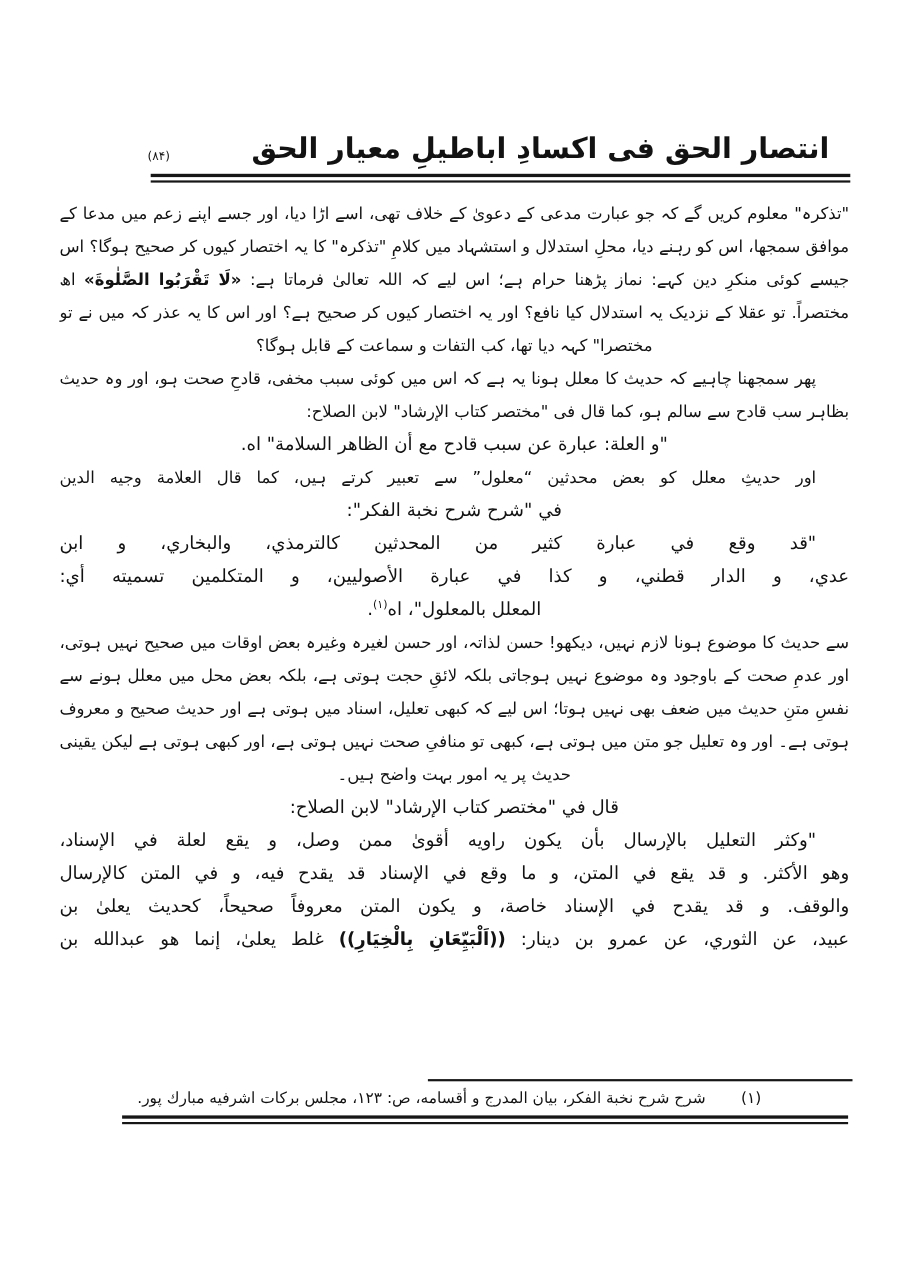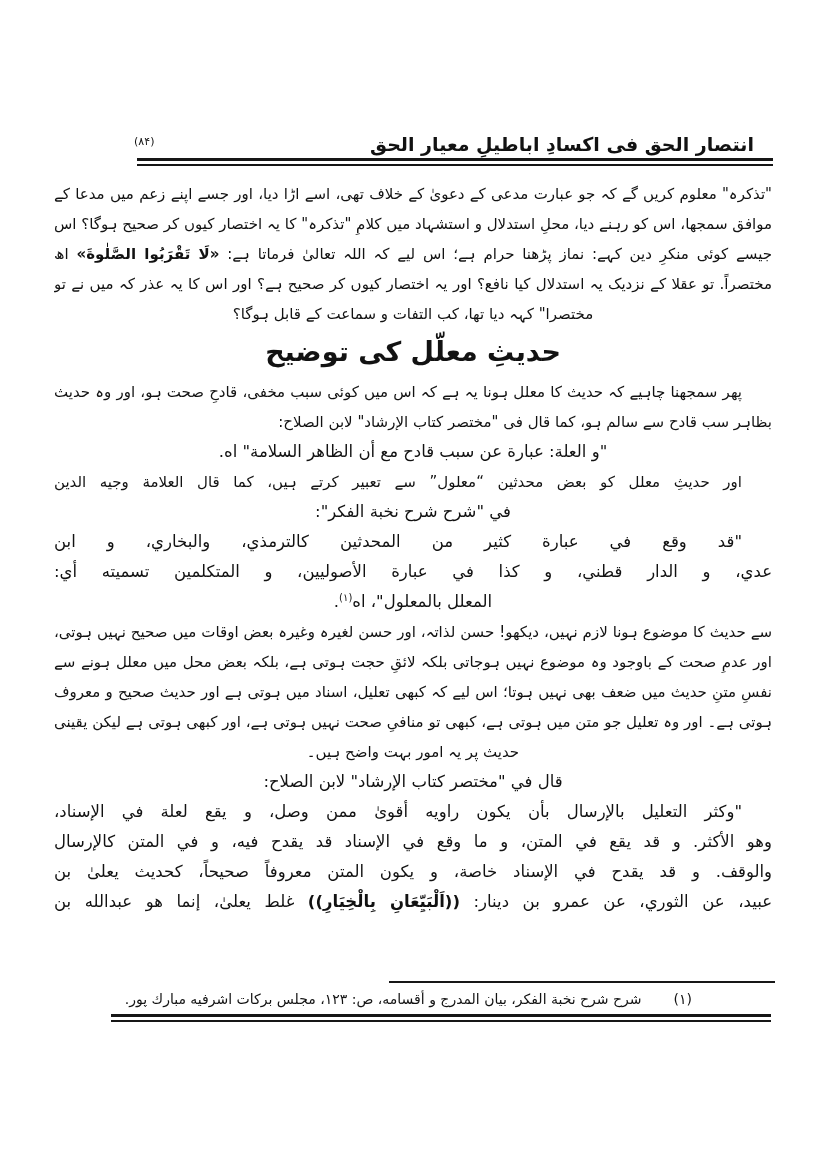--- a/index.html
+++ b/index.html
@@ -9,23 +9,22 @@
     color: #121212;
     font-family: "DejaVu Sans", sans-serif;
     position: relative;
     overflow: hidden;
   }
   .page { position: absolute; inset: 0; background: #ffffff; }
 
   
   .hdr-title {
     position: absolute; top: 121px; right: 72px;
-    font-size: 19px; font-weight: bold; direction: rtl;
+    font-size: 26px; font-weight: bold; direction: rtl;
     letter-spacing: 0;
-    margin-top: 12px;
   }
   .hdr-pagenum {
     position: absolute; top: 135px; left: 134px;
     font-size: 11px; direction: rtl;
   }
   .dbl-rule {
     position: absolute; height: 3px;
     border-top: 3px solid #161616;
     border-bottom: 2px solid #161616;
   }
@@ -76,21 +75,20 @@
   <div class="hdr-pagenum">(۸۴)</div>
   <div class="dbl-rule rule-top"></div>
 
   <div class="content">
     <div class="ln j">"تذکرہ" معلوم کریں گے کہ جو عبارت مدعی کے دعویٰ کے خلاف تھی، اسے اڑا دیا، اور جسے اپنے زعم میں مدعا کے</div>
     <div class="ln j">موافق سمجھا، اس کو رہنے دیا، محلِ استدلال و استشہاد میں کلامِ "تذکرہ" کا یہ اختصار کیوں کر صحیح ہوگا؟ اس کی مثال ایسی ہے</div>
     <div class="ln j"><span>جیسے کوئی منکرِ دین کہے: نماز پڑھنا حرام ہے؛ اس لیے کہ اللہ تعالیٰ فرماتا ہے: </span><span class="bq">«لَا تَقْرَبُوا الصَّلٰوةَ»</span><span> اھ</span></div>
     <div class="ln j">مختصراً. تو عقلا کے نزدیک یہ استدلال کیا نافع؟ اور یہ اختصار کیوں کر صحیح ہے؟ اور اس کا یہ عذر کہ میں نے تو "اھ</div>
     <div class="ln c">مختصرا" کہہ دیا تھا، کب التفات و سماعت کے قابل ہوگا؟</div>
 
-    <div class="heading">حدیثِ معلّل کی توضیح</div>
 
     <div class="ln j ind">پھر سمجھنا چاہیے کہ حدیث کا معلل ہونا یہ ہے کہ اس میں کوئی سبب مخفی، قادحِ صحت ہو، اور وہ حدیث</div>
     <div class="ln r">بظاہر سب قادح سے سالم ہو، کما قال فی "مختصر کتاب الإرشاد" لابن الصلاح:</div>
     <div class="ln a c">"و العلة: عبارة عن سبب قادح مع أن الظاهر السلامة" اه.</div>
     <div class="ln j ind">اور حدیثِ معلل کو بعض محدثین “معلول” سے تعبیر کرتے ہیں، کما قال العلامة وجيه الدين</div>
     <div class="ln a c">في "شرح شرح نخبة الفكر":</div>
     <div class="ln a j ind">"قد وقع في عبارة كثير من المحدثين كالترمذي، والبخاري، و ابن</div>
     <div class="ln a j">عدي، و الدار قطني، و كذا في عبارة الأصوليين، و المتكلمين تسميته أي:</div>
     <div class="ln a c"><span>المعلل بالمعلول"، اه</span><sup class="fnref">(١)</sup><span>.</span></div>
     <div class="ln j">سے حدیث کا موضوع ہونا لازم نہیں، دیکھو! حسن لذاتہ، اور حسن لغیرہ وغیرہ بعض اوقات میں صحیح نہیں ہوتی،</div>

